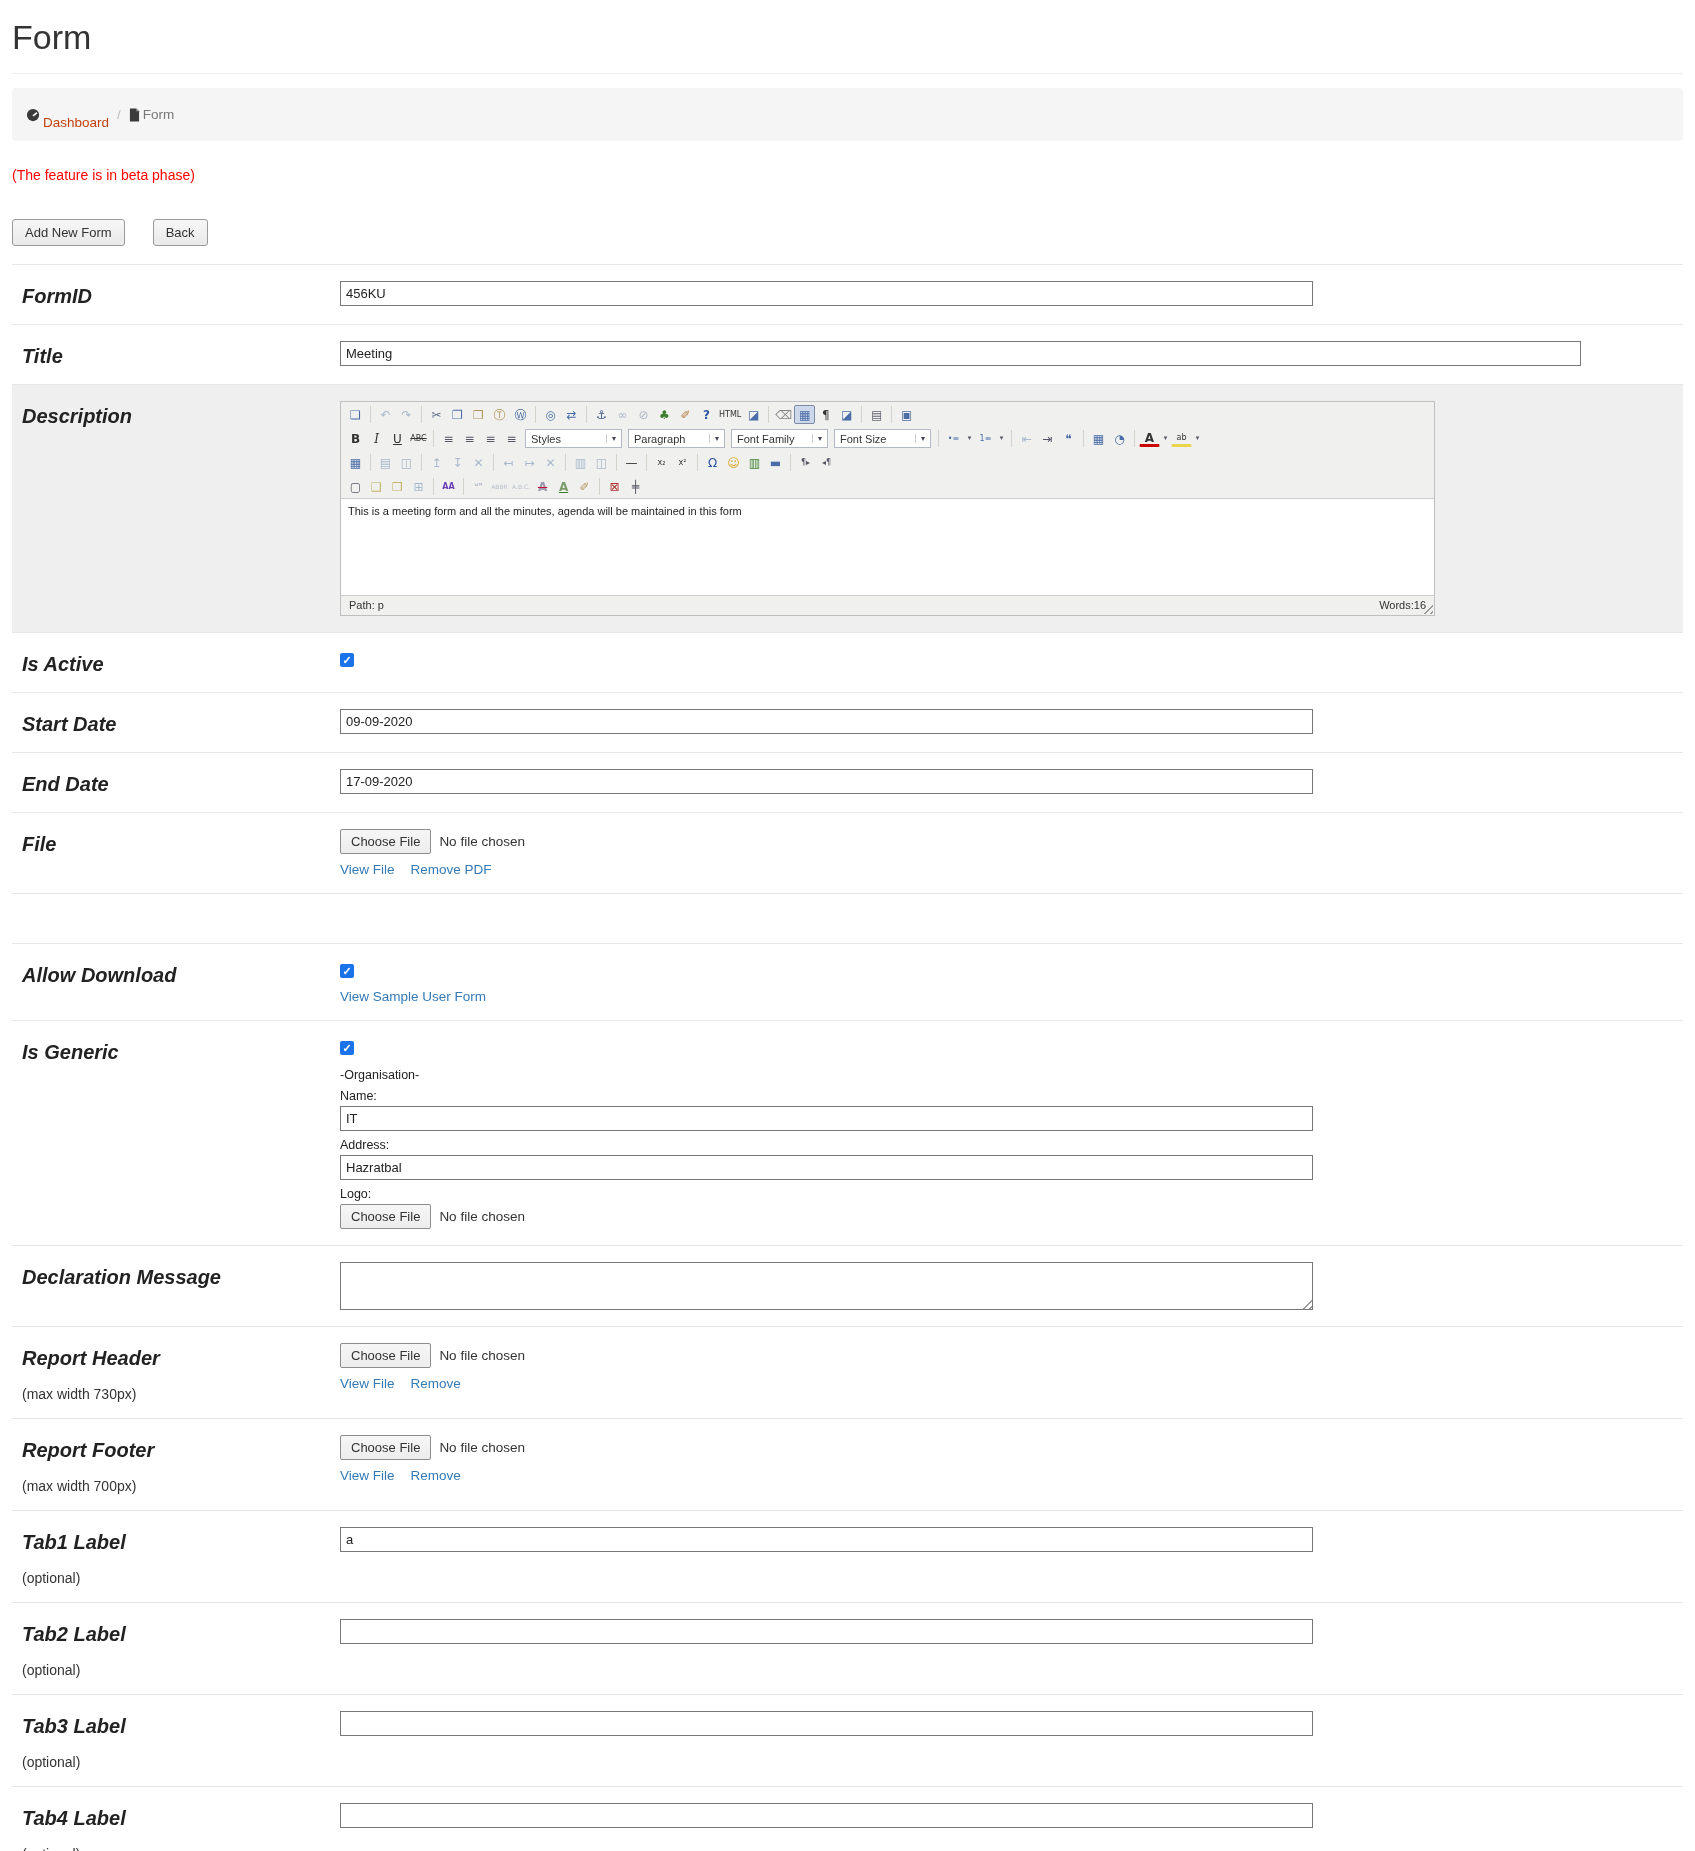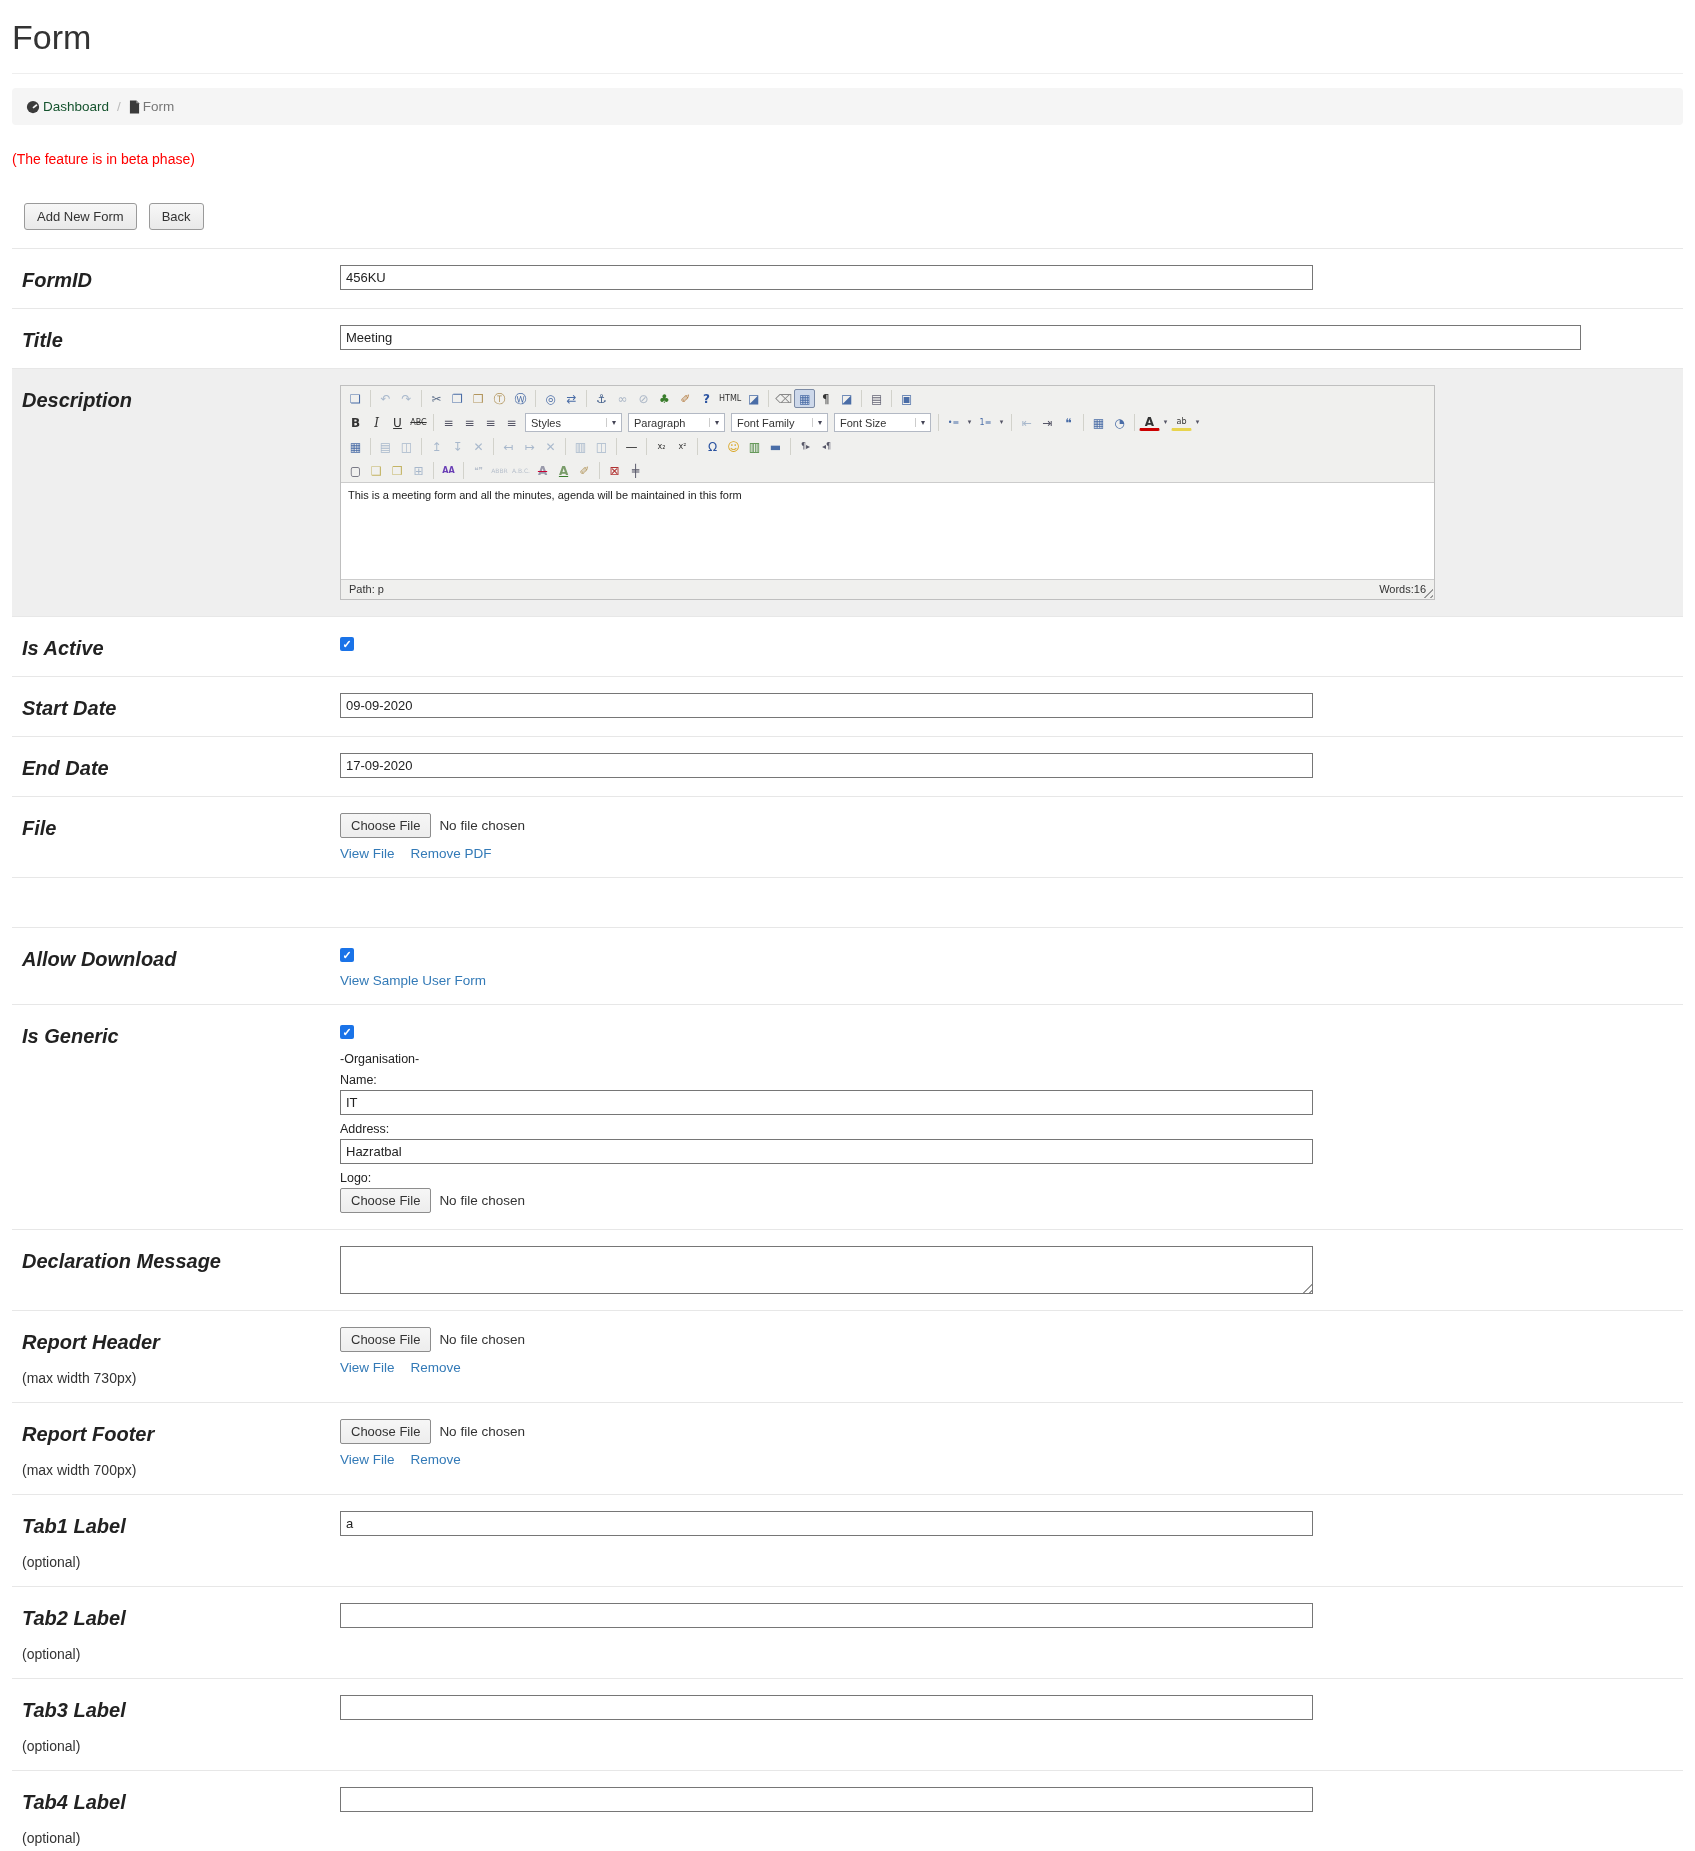--- a/index.html
+++ b/index.html
@@ -3,27 +3,27 @@
 <meta charset="utf-8">
 <style>
   * { box-sizing: border-box; margin: 0; padding: 0; }
   html,body { background:#fff; }
   body { font-family:"Liberation Sans", sans-serif; color:#333; width:1695px; }
   .page { padding:0 12px; }
 
   h1.page-title { font-size:34px; font-weight:400; color:#333; margin:14px 0 0; padding:4px 0 16px; border-bottom:1px solid #eee; }
 
   .breadcrumb { background:#f5f5f5; border-radius:4px; padding:11px 14px; margin:14px 0 0; font-size:13.5px; display:flex; align-items:center; color:#777; }
-  .breadcrumb a { color:#14532d; text-decoration:none; }
+  .breadcrumb a { color:#c2410c; text-decoration:none;margin-top:16px; }
   .bc-item { display:inline-flex; align-items:center; gap:3px; }
   .bc-sep { color:#bbb; margin:0 8px; }
 
   .beta { color:#f00; font-size:14px; margin:26px 0 0; }
 
-  .top-actions { margin:36px 12px 18px; display:flex; gap:12px; }
+  .top-actions { margin:36px 0 18px; display:flex; gap:28px; }
   .btn { font-family:"Liberation Sans",sans-serif; font-size:13px; color:#333; background:linear-gradient(#f7f7f7,#e9e9e9); border:1px solid #9a9a9a; border-radius:3px; padding:5px 12px; cursor:pointer; }
 
   .form-table { border-bottom:0; }
   .frow { display:grid; grid-template-columns:318px 1fr; padding:16px 10px; border-top:1px solid #e7e7e7; }
   .frow.gray { background:#efefef; }
   .frow.empty { min-height:50px; }
   .flabel { font-weight:bold; font-size:20px; color:#222; padding-top:4px;font-style:italic; }
   .fnote { font-weight:normal; font-size:14px; color:#333; margin-top:16px; }
   .fctl { font-size:13px; }
 

